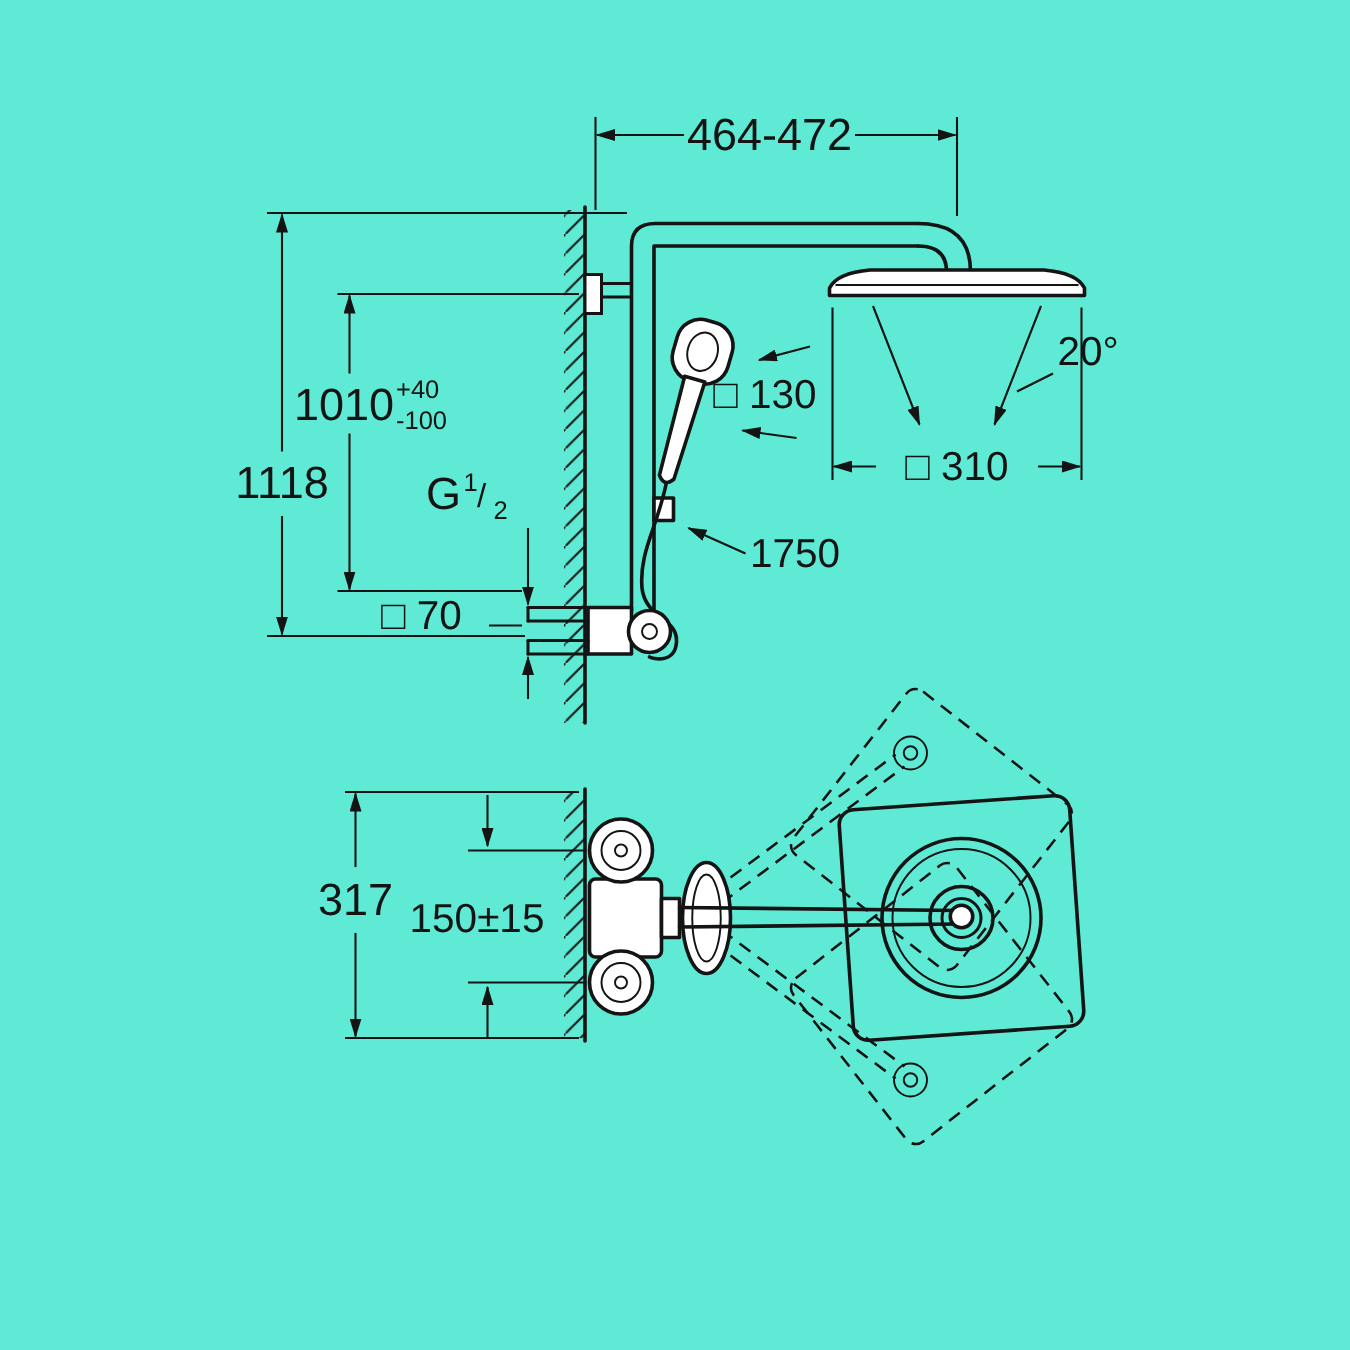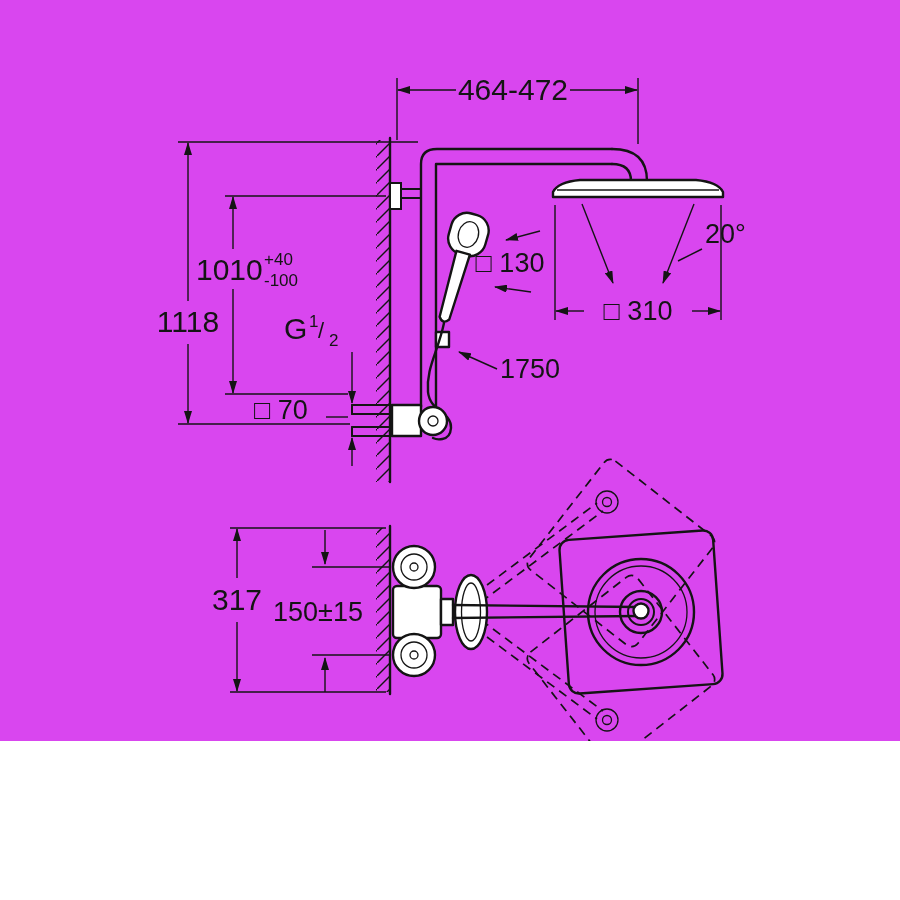--- a/index.html
+++ b/index.html
@@ -1,16 +1,16 @@
 <!DOCTYPE html>
 <html><head>
 <meta charset="utf-8">
 <style>
   html,body{margin:0;padding:0;background:#ffffff;}
-  .canvas{position:relative;width:900px;height:741px;background:#d946ef;overflow:hidden;}
+  .canvas{position:relative;width:900px;height:900px;background:#5eead4;overflow:hidden;}
   svg{position:absolute;inset:0;}
   svg text{font-family:"Liberation Sans",sans-serif;fill:#141414;}
   .t30{font-size:30px;}
   .t27{font-size:27px;}
   .t24{font-size:22px;}
   .t17{font-size:17px;}
   .ln{stroke:#141414;stroke-width:2.4;fill:none;stroke-linecap:round;stroke-linejoin:round;}
   .ln2{stroke:#141414;stroke-width:2;fill:none;stroke-linecap:round;}
   .thin{stroke:#141414;stroke-width:1.3;fill:none;}
   .dim{stroke:#141414;stroke-width:1.4;fill:none;}

